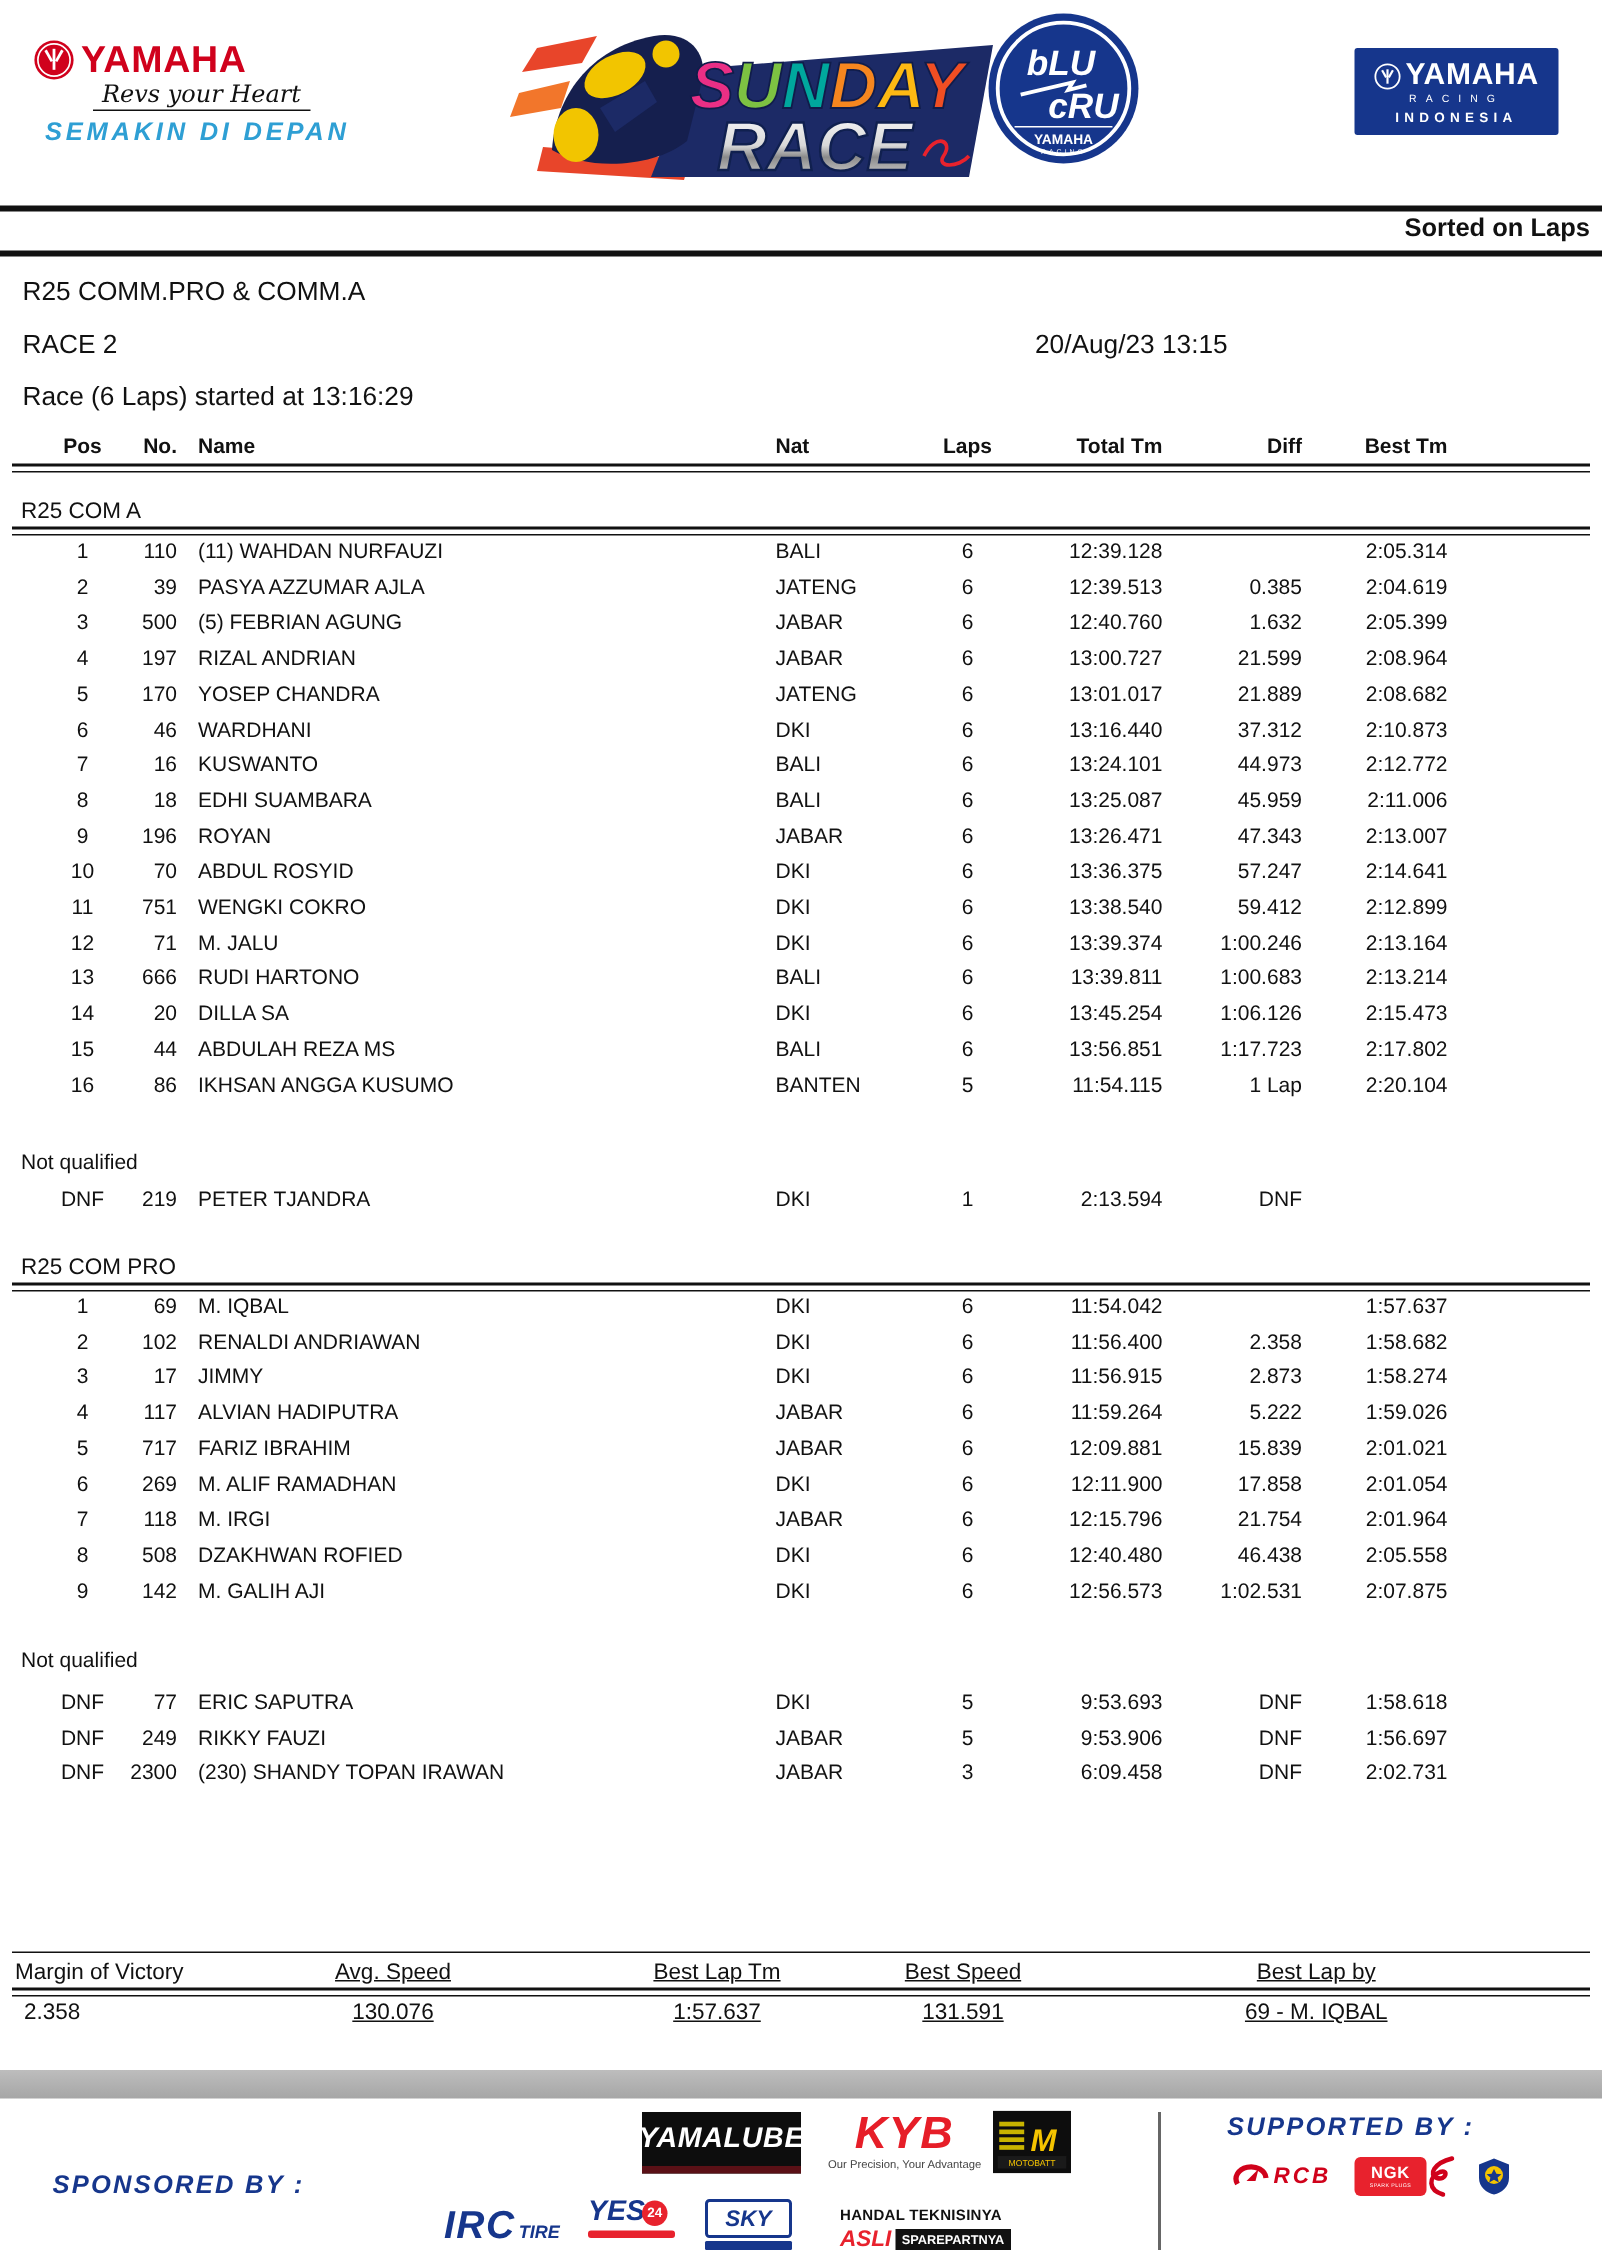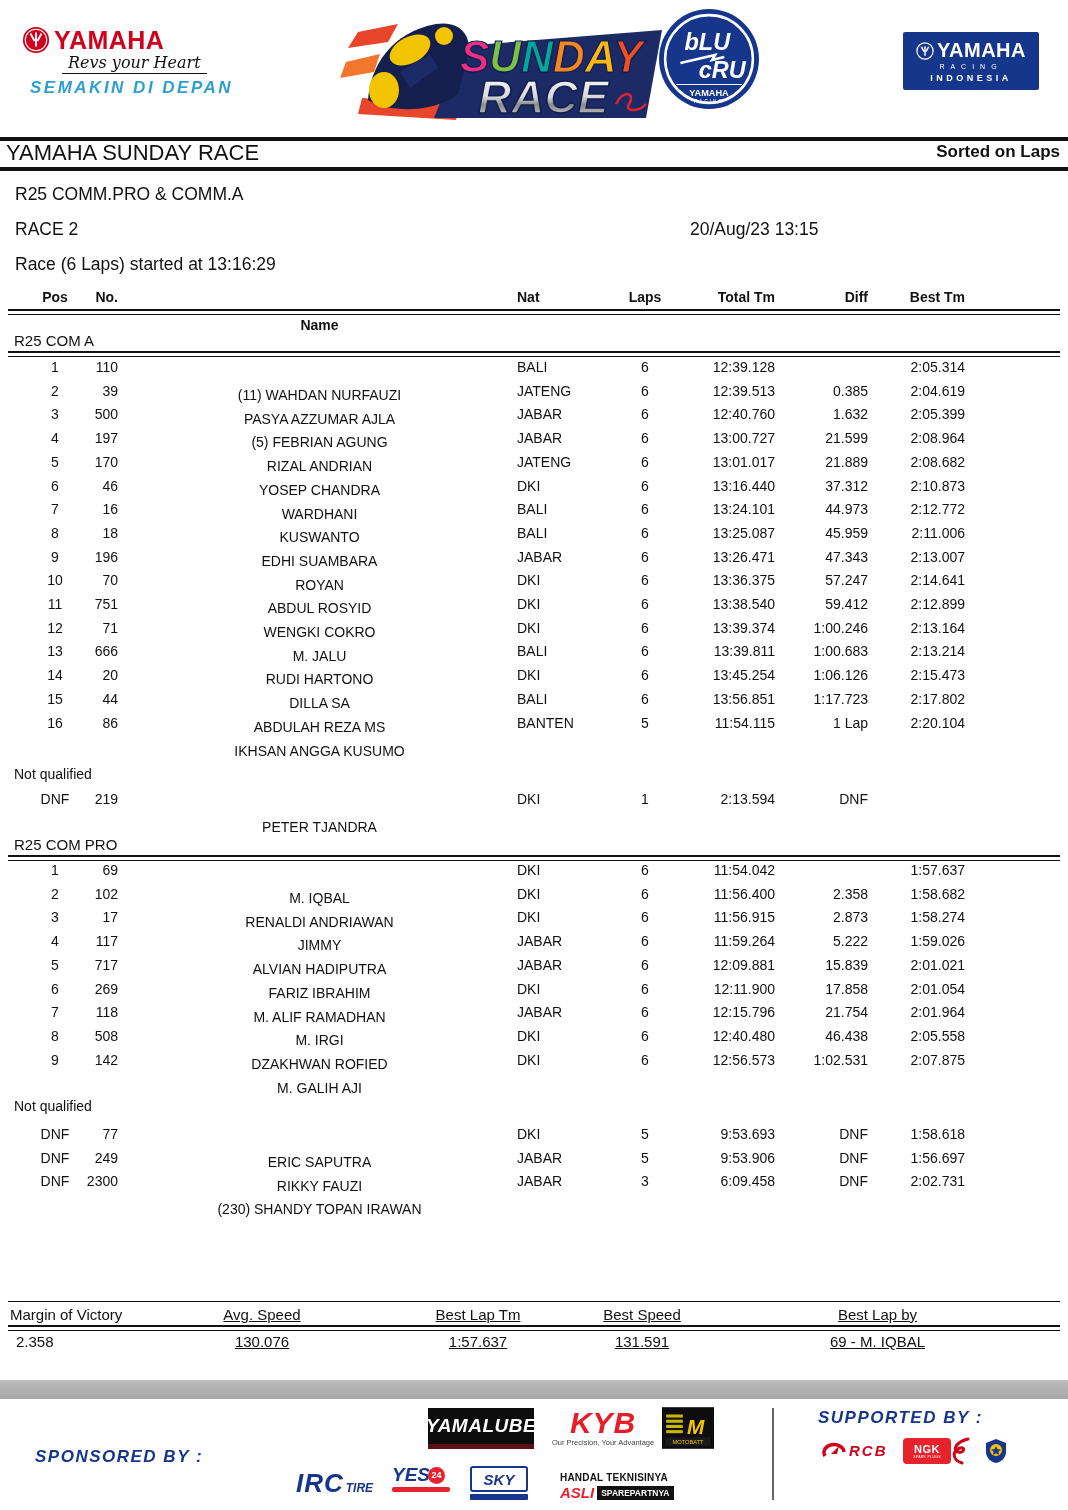--- a/index.html
+++ b/index.html
@@ -5,21 +5,21 @@
   html,body{margin:0;padding:0;background:#fff;}
   #sheet{position:relative;width:1068px;height:1510px;background:#fff;overflow:hidden;
          font-family:"Liberation Sans",sans-serif;color:#111;}
   .abs{position:absolute;white-space:nowrap;}
   
   .trow{position:absolute;left:0;width:1068px;height:22px;}
   .cell{position:absolute;top:0;font-size:14px;white-space:nowrap;color:#111;}
   .hdr{font-weight:bold;}
   .c-pos  {left:30px;  width:50px; text-align:center;}
   .c-no   {left:70px;  width:48px; text-align:right;}
-  .c-name {left:132px; width:375px;text-align:center;margin-top:28px;}
+  .c-name {left:132px; width:375px;text-align:left;}
   .c-nat  {left:517px; width:92px; text-align:left;}
   .c-laps {left:611px; width:68px; text-align:center;}
   .c-total{left:677px; width:98px; text-align:right;}
   .c-diff {left:776px; width:92px; text-align:right;}
   .c-best {left:873px; width:92px; text-align:right;}
   .rows{position:absolute;left:0;top:0;width:1068px;height:0;overflow:visible;}
   
   .thick-rule{position:absolute;left:0;width:1068px;height:4px;background:#111;}
   .dbl-rule{position:absolute;left:8px;width:1052px;height:3px;border-top:2px solid #111;border-bottom:1px solid #111;}
   .thin-rule{position:absolute;left:8px;width:1052px;height:1px;background:#111;}
@@ -145,21 +145,20 @@
             <line x1="21" y1="8" x2="16.5" y2="16"></line>
           </g>
       </svg>
       <span>YAMAHA</span>
     </div>
     <div class="r2">RACING</div>
     <div class="r3">INDONESIA</div>
   </div>
 
   <div class="thick-rule" style="top:137px"></div>
-  <div class="abs" style="left:6px;top:140px;font-size:22px">YAMAHA SUNDAY RACE</div>
   <div class="abs" style="right:8px;top:142px;font-size:17px;font-weight:bold">Sorted on Laps</div>
   <div class="thick-rule" style="top:167px"></div>
 
   <div class="abs t17" style="left:15px;top:184px">R25 COMM.PRO &amp; COMM.A</div>
   <div class="abs t17" style="left:15px;top:219px">RACE 2</div>
   <div class="abs t17" style="left:690px;top:219px">20/Aug/23 13:15</div>
   <div class="abs t17" style="left:15px;top:254px">Race (6 Laps) started at 13:16:29</div>
 
   <div class="trow" style="top:289px">
     <span class="cell hdr c-pos">Pos</span>

